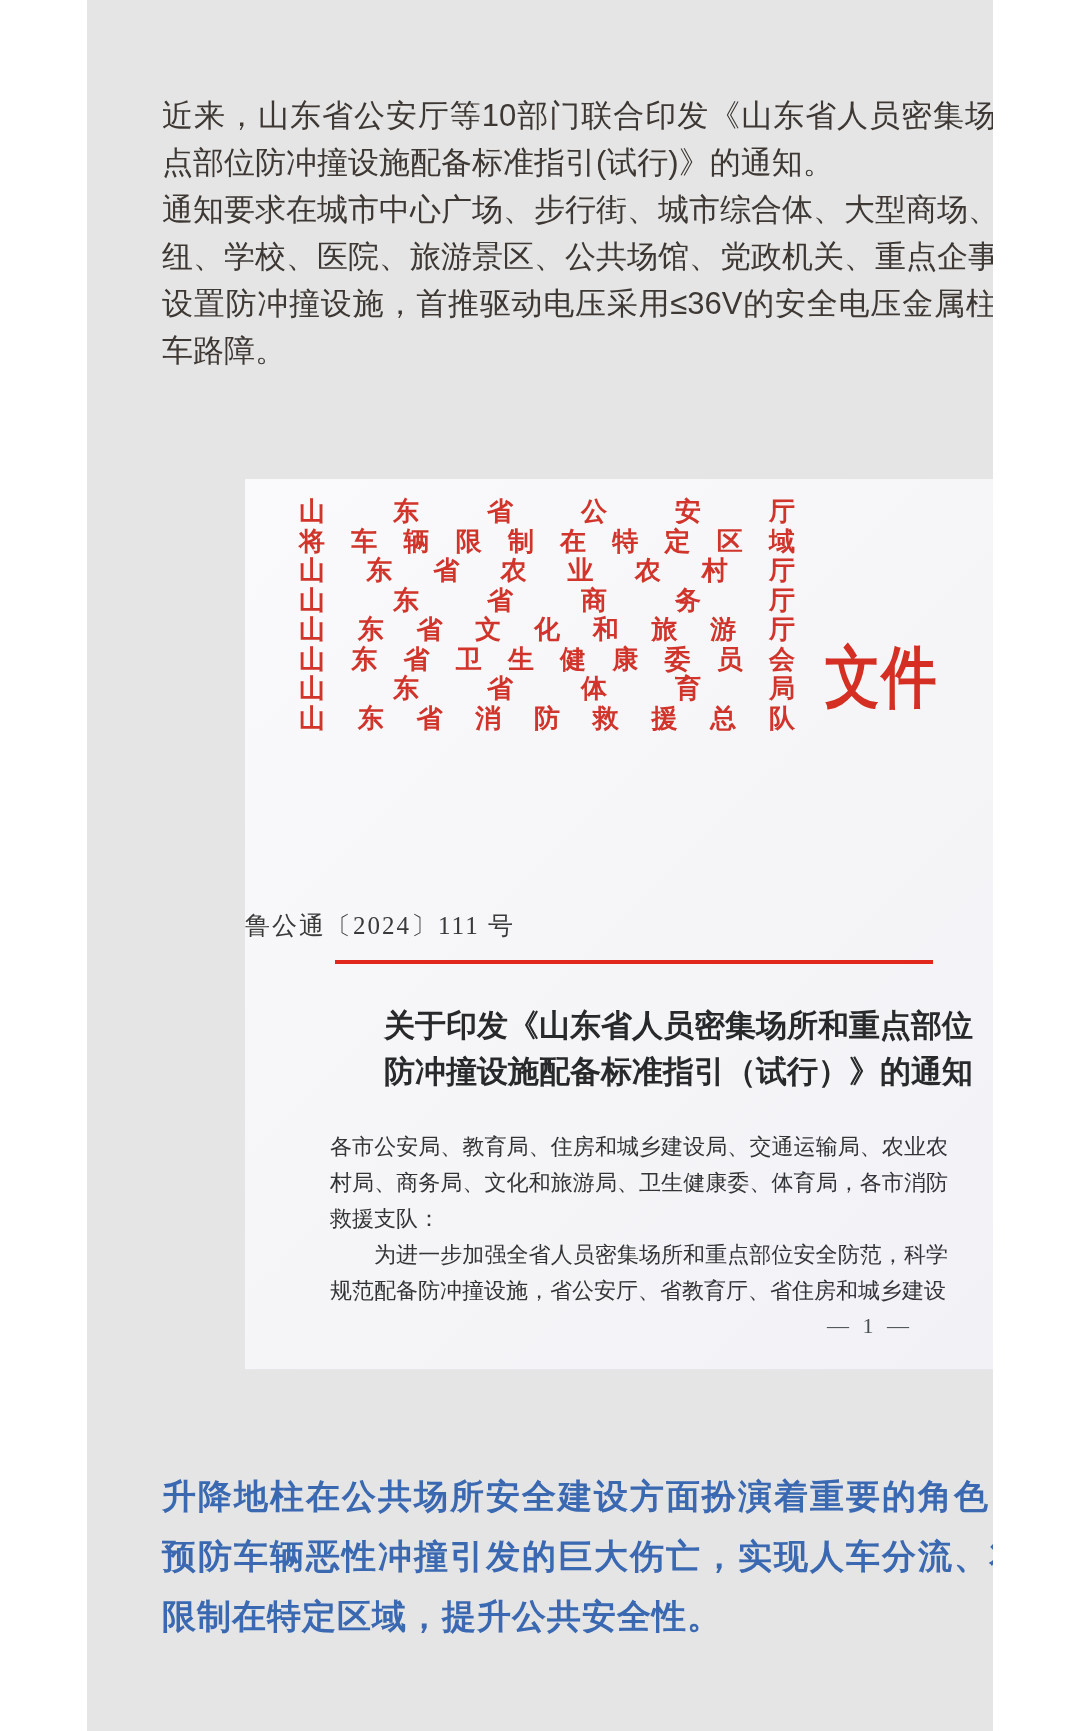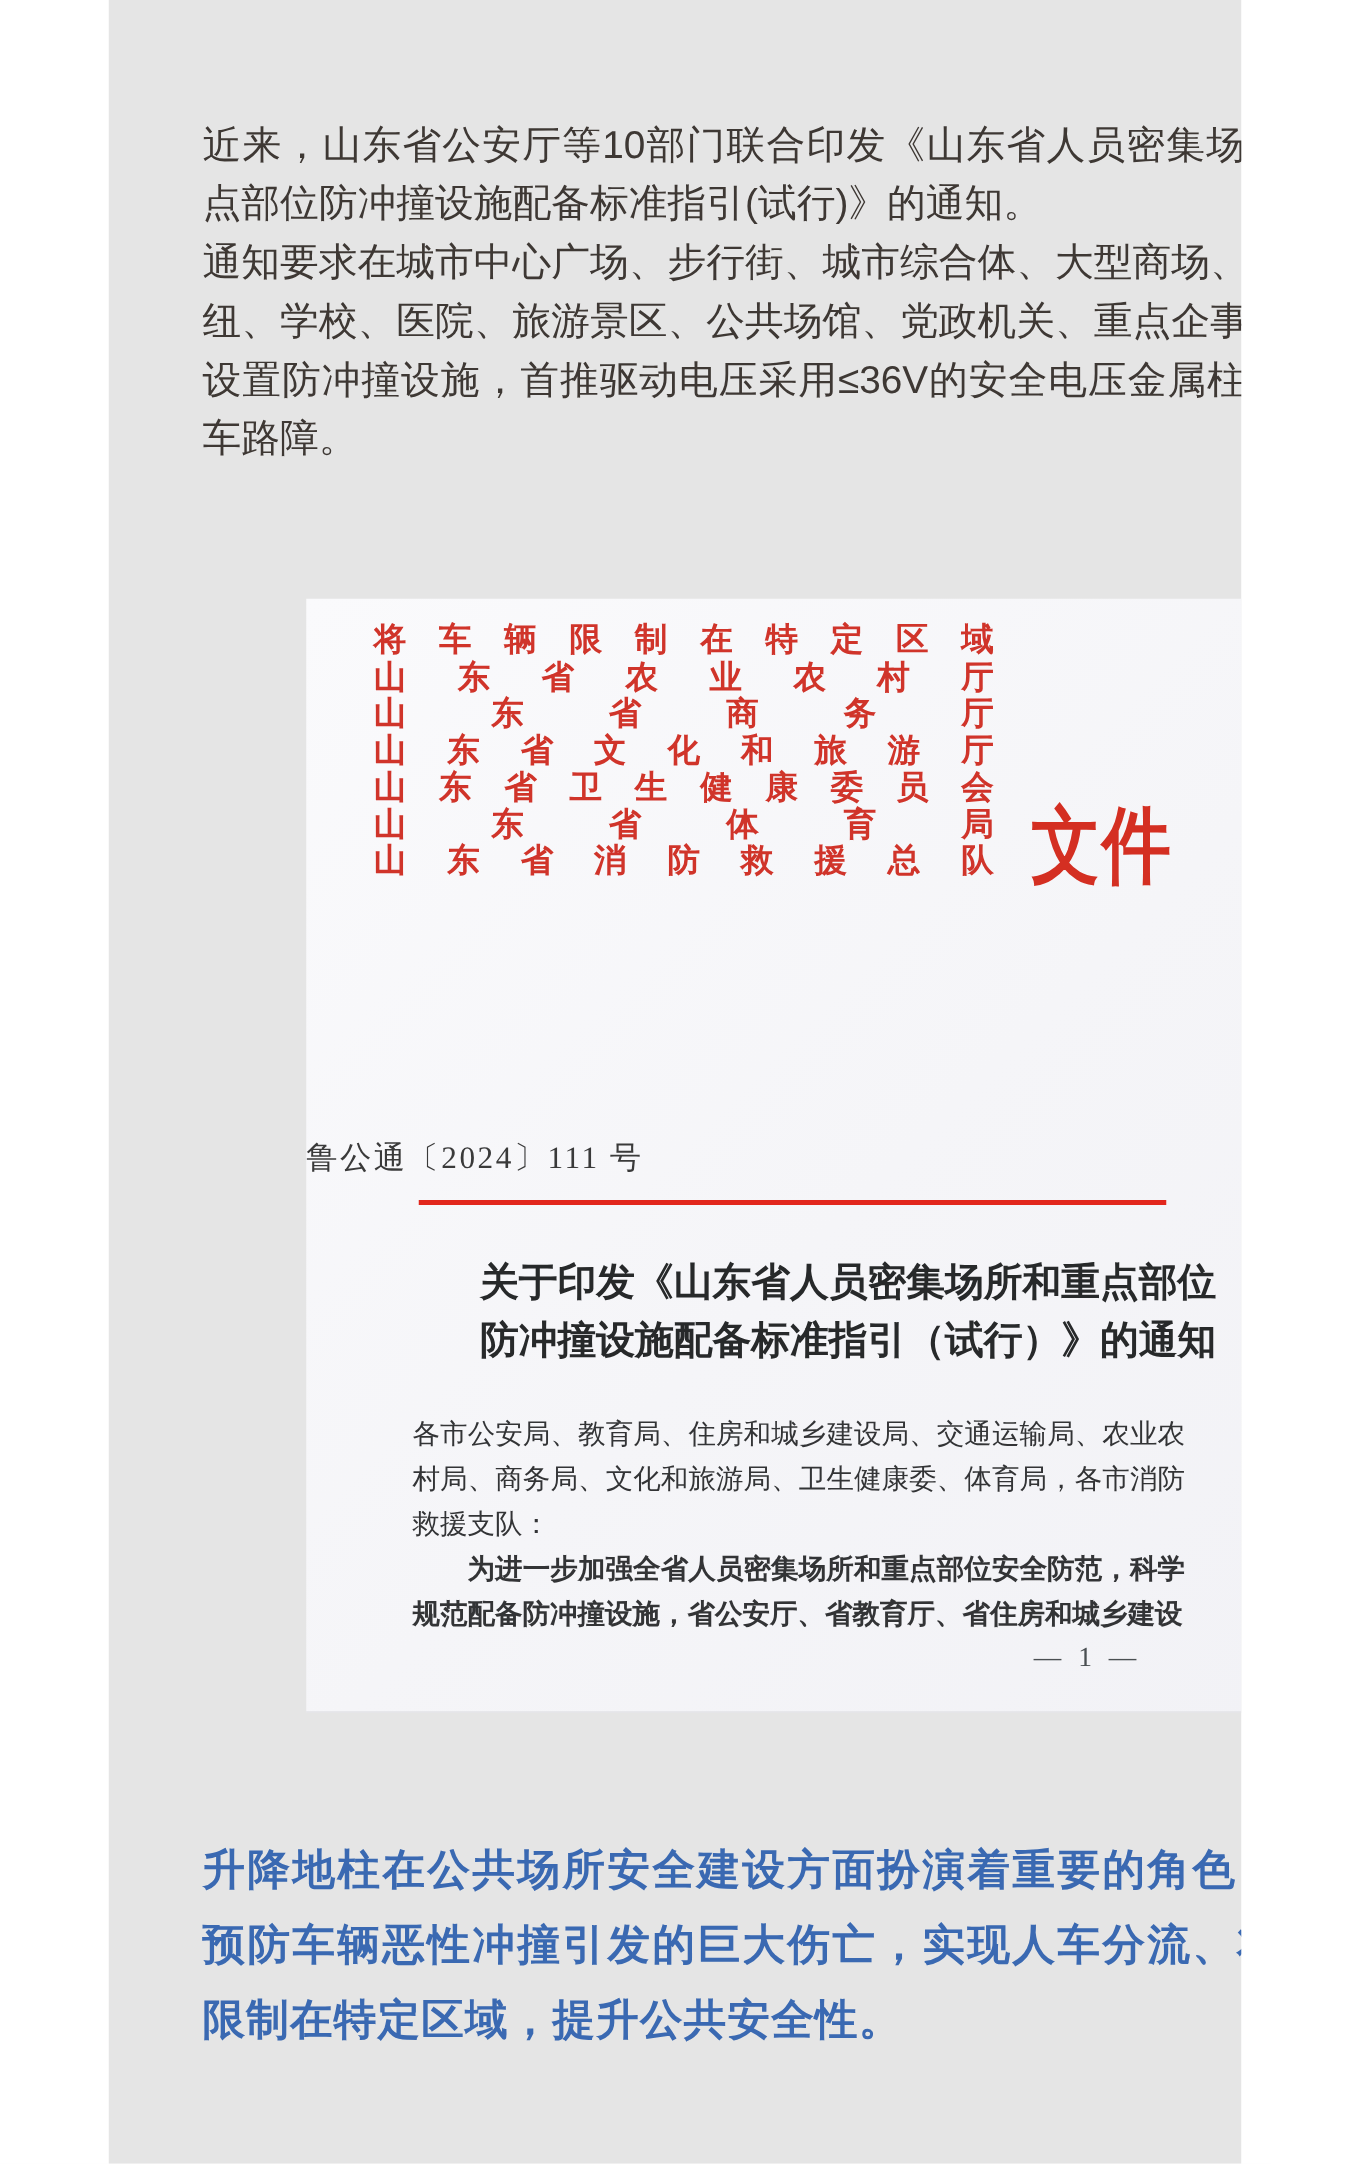--- a/index.html
+++ b/index.html
@@ -111,21 +111,21 @@
   .doc-body {
     position: absolute;
     left: 85px;
     right: 85px;
     top: 650px;
     color: #333436;
     font-size: 22px;
     line-height: 36px;
     text-align: justify;
   }
-  .doc-body .indent { text-indent: 2em; font-weight: bold; }
+  .doc-body .indent { text-indent: 2em; }
 
   .page-number {
     position: absolute;
     right: 120px;
     top: 834px;
     color: #4a4f52;
     font-size: 22px;
     letter-spacing: 4px;
   }
 
@@ -150,20 +150,21 @@
 
   <div class="intro">
     <p>近来，山东省公安厅等10部门联合印发《山东省人员密集场所和重点部位防冲撞设施配备标准指引(试行)》的通知。</p>
     <p>通知要求在城市中心广场、步行街、城市综合体、大型商场、交通枢纽、学校、医院、旅游景区、公共场馆、党政机关、重点企事业单位设置防冲撞设施，首推驱动电压采用≤36V的安全电压金属柱防暴阻车路障。</p>
   </div>
 
   <div class="paper">
 
     <div class="letterhead">
       <div class="agency-list">
+          <div>山东省公安厅</div>
           <div>将车辆限制在特定区域</div>
           <div>山东省农业农村厅</div>
           <div>山东省商务厅</div>
           <div>山东省文化和旅游厅</div>
           <div>山东省卫生健康委员会</div>
           <div>山东省体育局</div>
           <div>山东省消防救援总队</div>
         </div>
       <span class="file-label">文件</span>
     </div>

